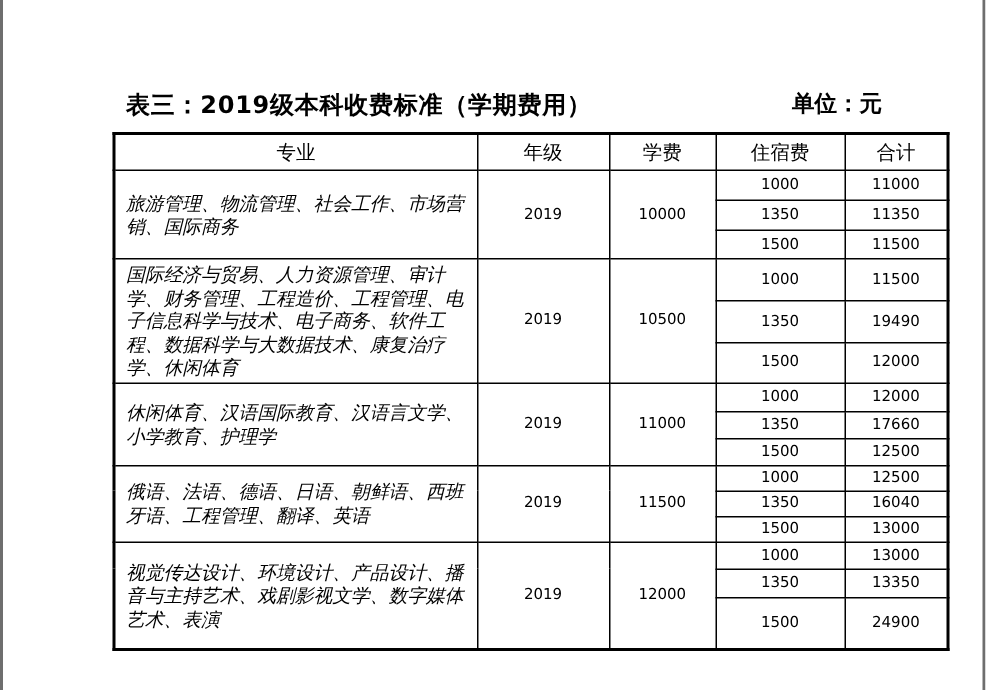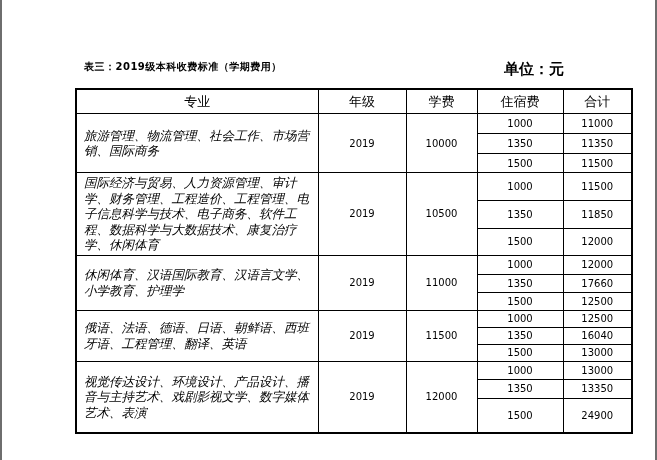--- a/index.html
+++ b/index.html
@@ -12,28 +12,28 @@
     border-left: 2px solid #6e6e6e;
     border-right: 2px solid #6e6e6e;
     font-family: "DejaVu Sans", sans-serif;
     color: #000;
     overflow: hidden;
   }
   .doc-title {
     position: absolute;
     left: 82px;
     top: 60px;
-    font-size: 10px;
+    font-size: 16px;
     font-weight: bold;
     letter-spacing: 0.5px;
     white-space: nowrap;
   }
   .unit-label {
     position: absolute;
-    left: 502px;
+    left: 526px;
     top: 60px;
     font-size: 15px;
     font-weight: bold;
     white-space: nowrap;
   }
   table.fee-table {
     position: absolute;
     left: 73px;
     top: 88px;
     border-collapse: collapse;
@@ -105,21 +105,21 @@
 
       <tr style="height:27px">
         <td class="major" rowspan="3">国际经济与贸易、人力资源管理、审计学、财务管理、工程造价、工程管理、电子信息科学与技术、电子商务、软件工程、数据科学与大数据技术、康复治疗学、休闲体育</td>
         <td class="num" rowspan="3">2019</td>
         <td class="num" rowspan="3">10500</td>
         <td class="num">1000</td>
         <td class="num">11500</td>
       </tr>
       <tr style="height:27px">
         <td class="num">1350</td>
-        <td class="num">11850</td>
+        <td class="num">19490</td>
       </tr>
       <tr style="height:26px">
         <td class="num">1500</td>
         <td class="num">12000</td>
       </tr>
 
       <tr style="height:19px">
         <td class="major" rowspan="3">休闲体育、汉语国际教育、汉语言文学、小学教育、护理学</td>
         <td class="num" rowspan="3">2019</td>
         <td class="num" rowspan="3">11000</td>

